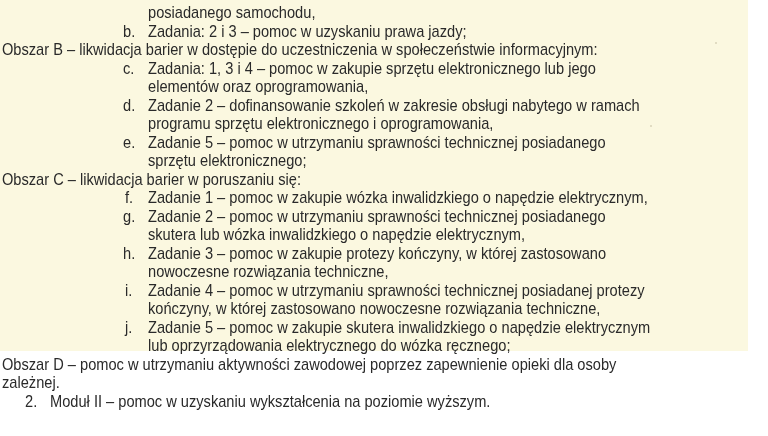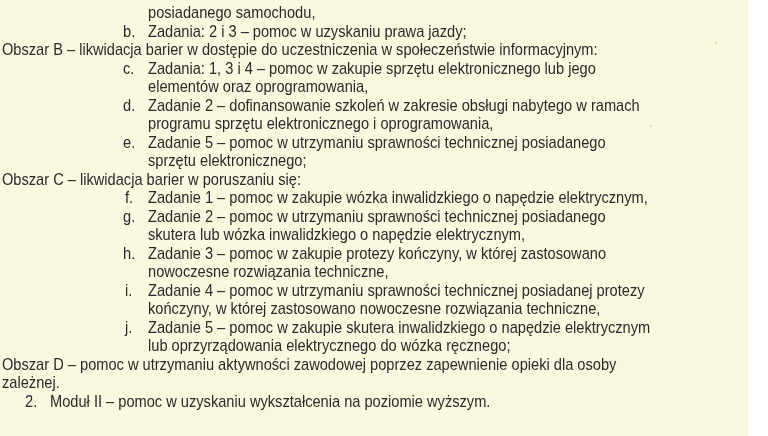--- a/index.html
+++ b/index.html
@@ -12,21 +12,21 @@
       overflow: hidden;
       background: #ffffff;
       position: relative;
       font-family: "Liberation Sans", sans-serif;
     }
     .paper {
       position: absolute;
       left: 0;
       top: 0;
       width: 748px;
-      height: 436px;
+      height: 351px;
       background: #fbf8e0;
     }
     .line {
       position: absolute;
       white-space: nowrap;
       font-size: 17px;
       line-height: 18px;
       color: #2a2a2a;
       transform: scaleX(0.86);
       transform-origin: 0 0;

